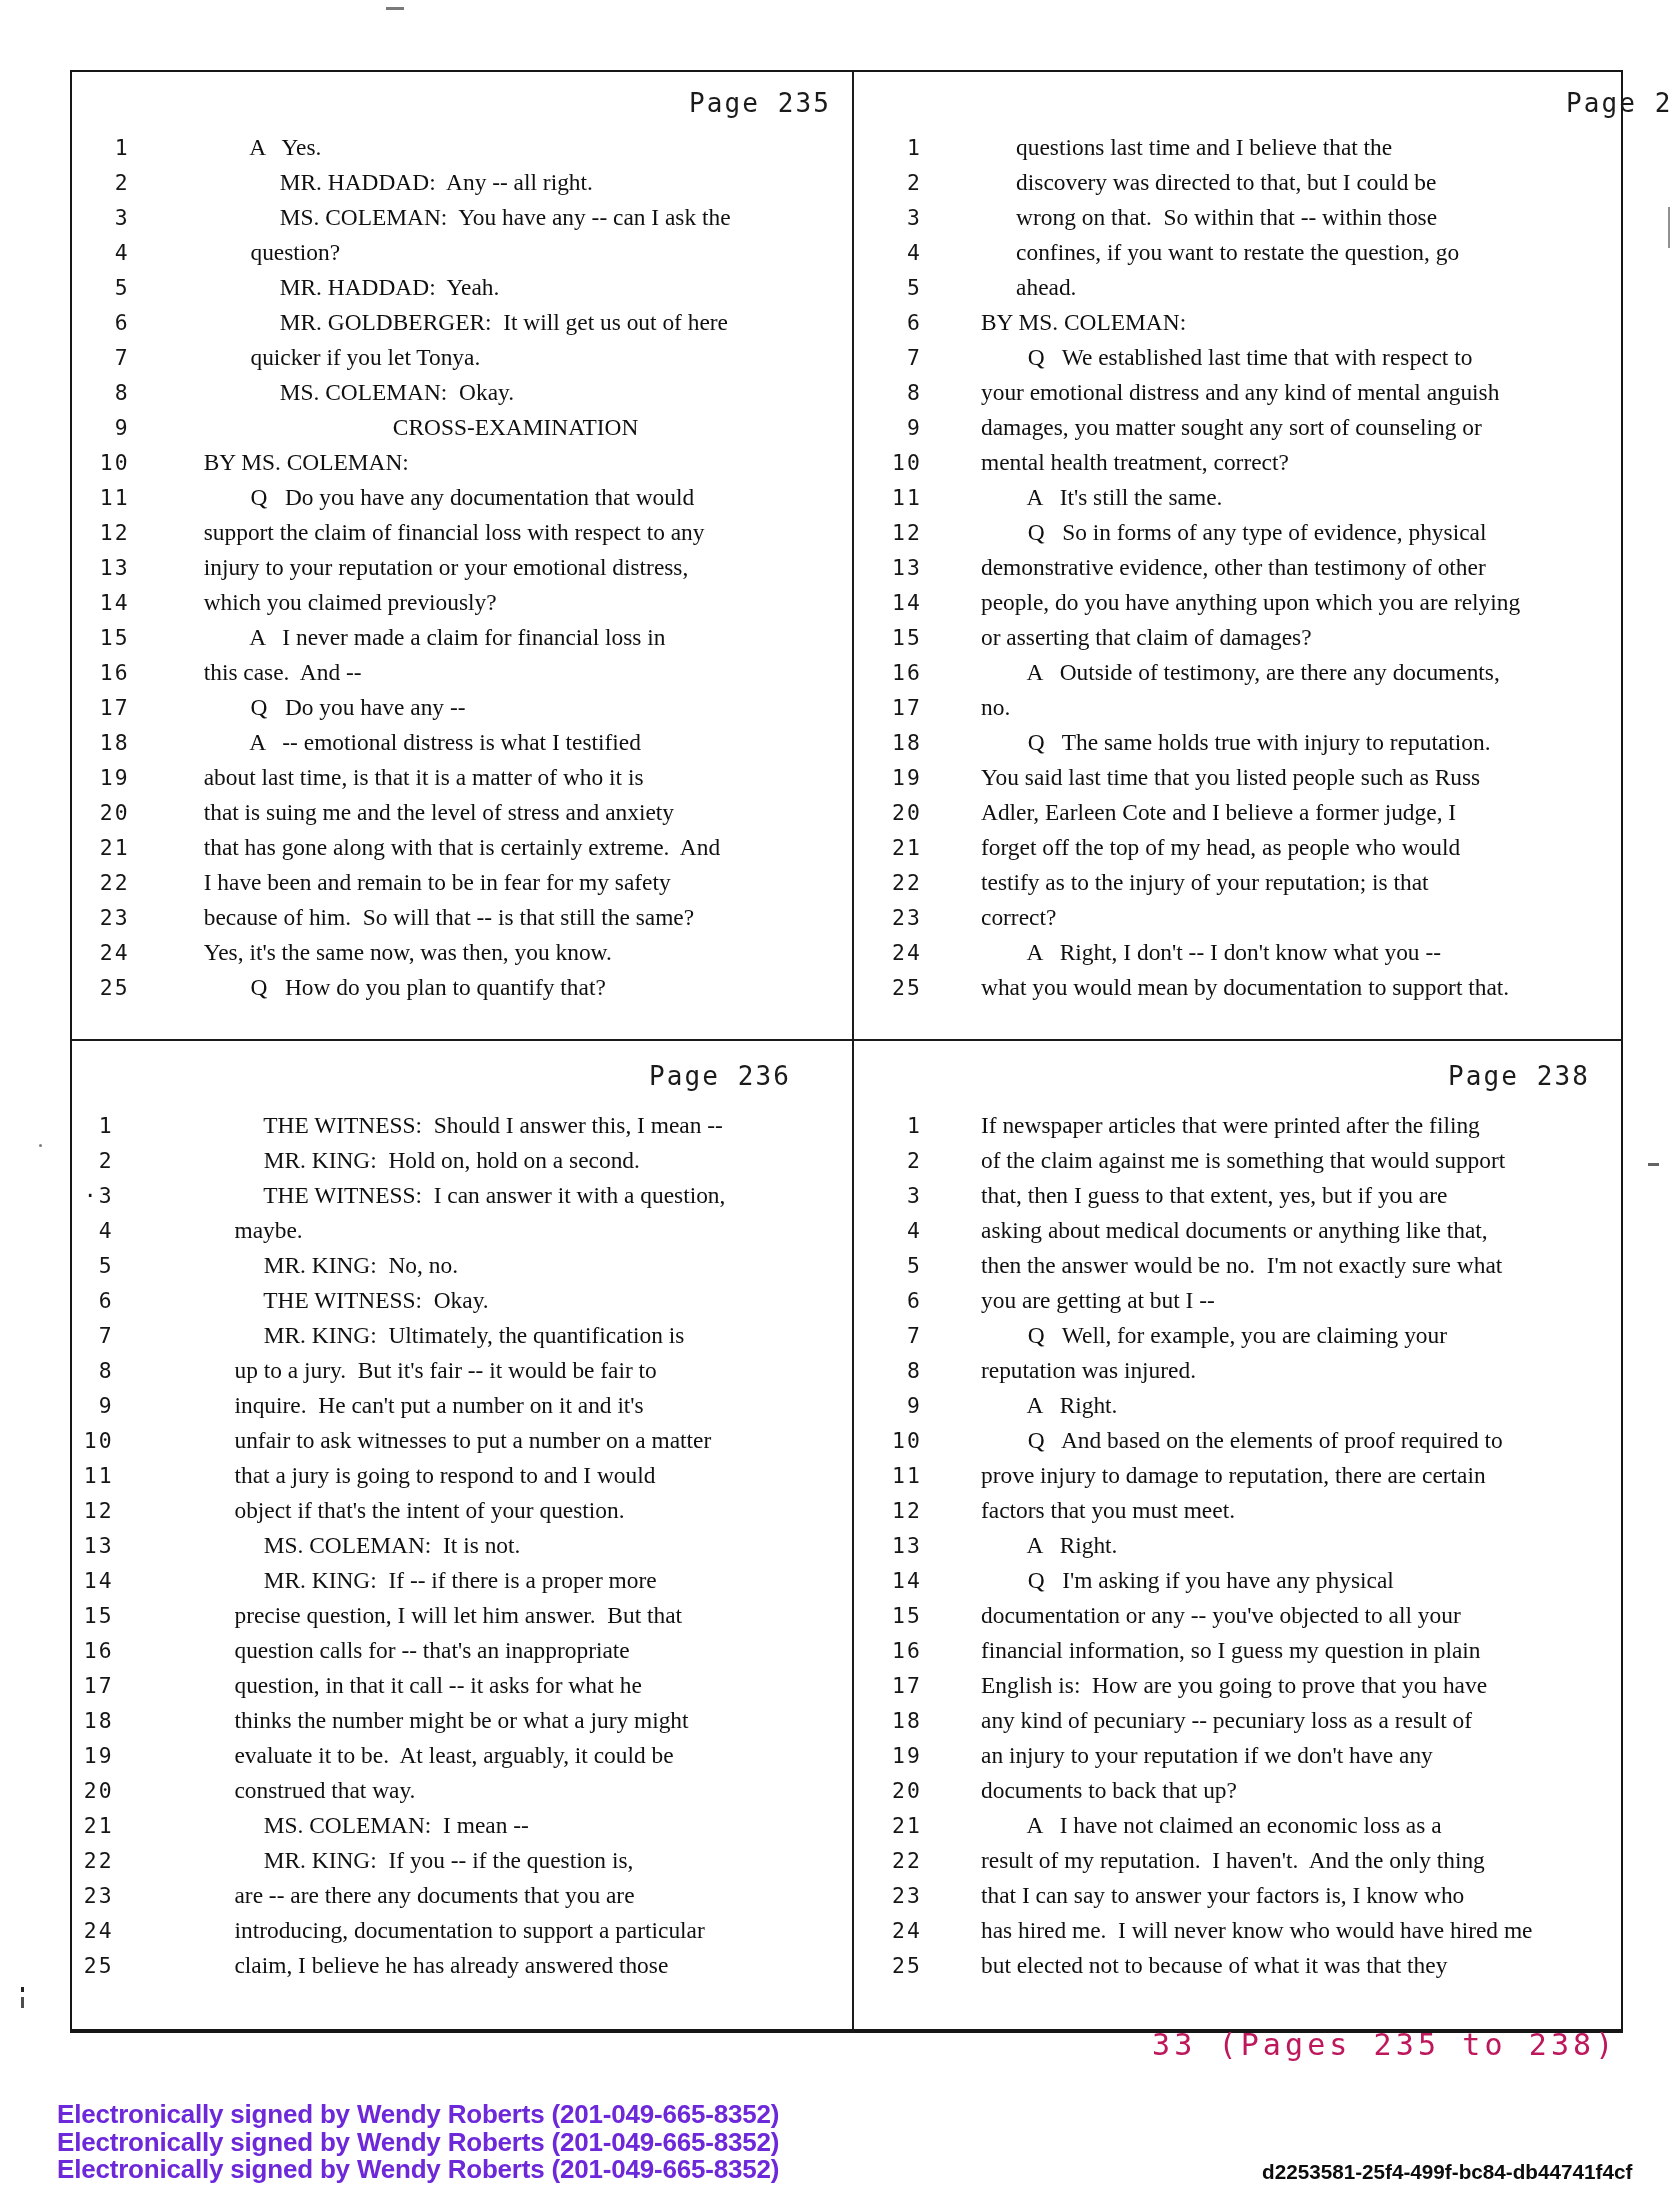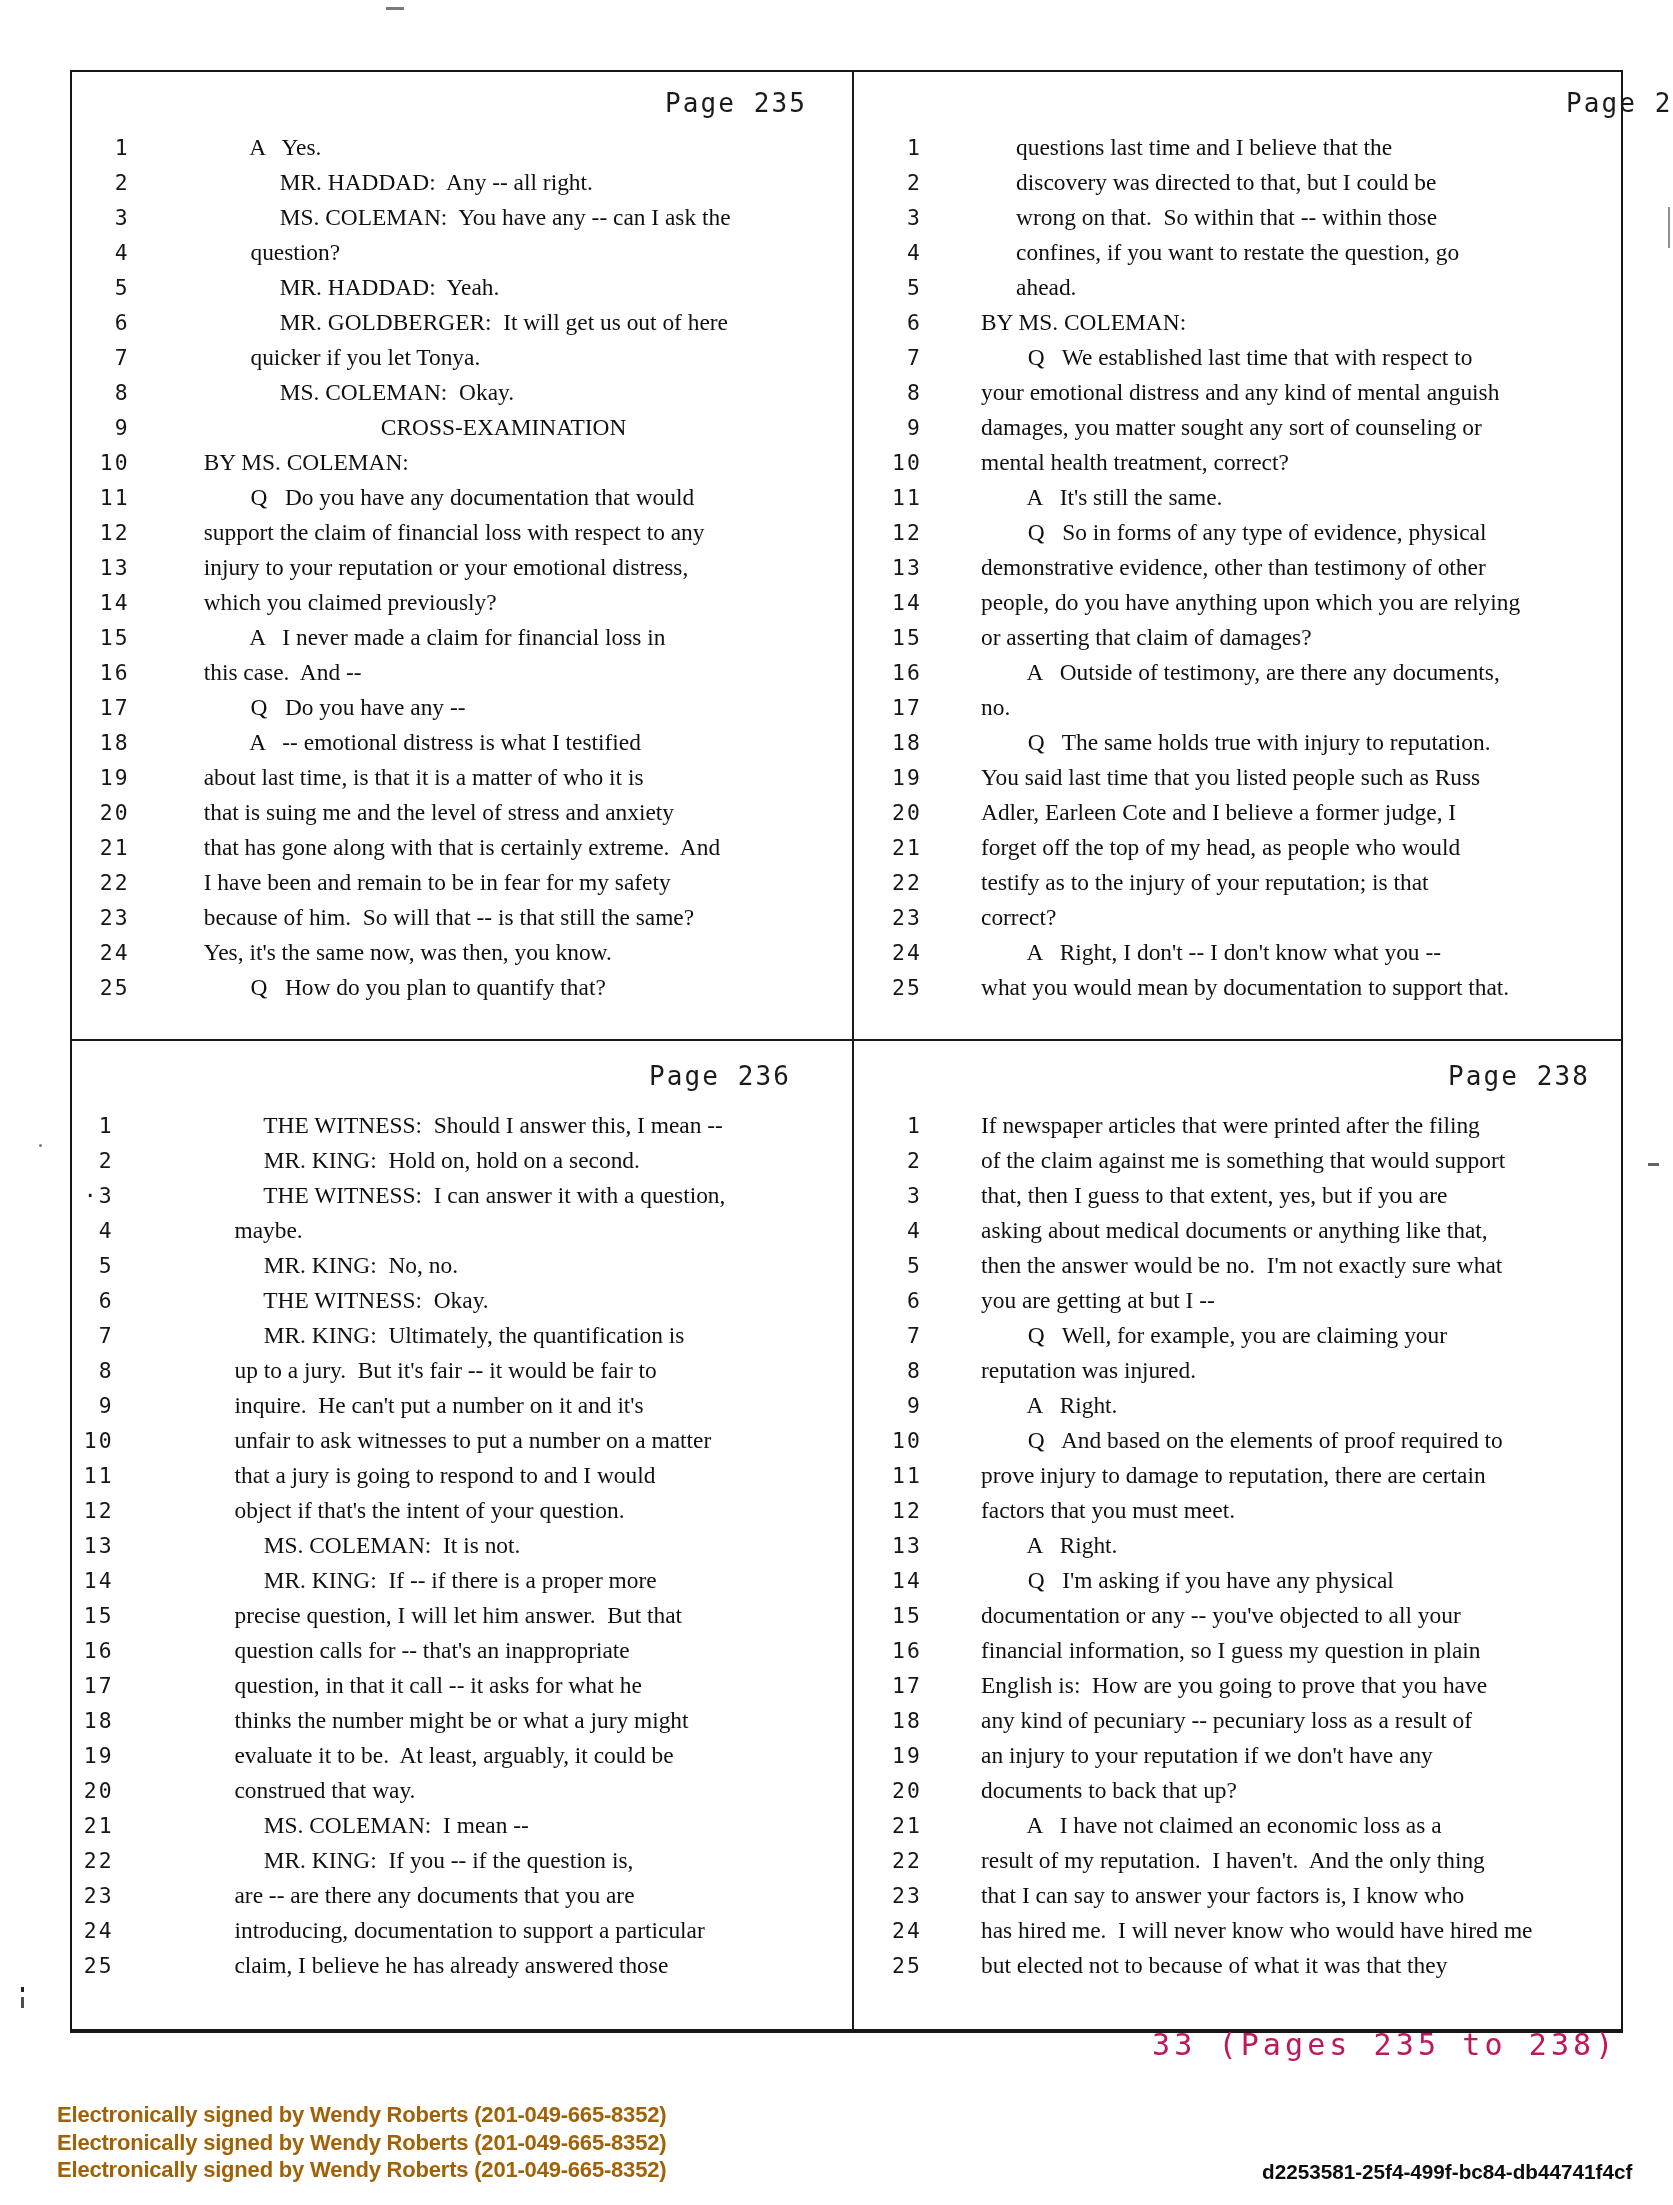--- a/index.html
+++ b/index.html
@@ -27,21 +27,21 @@
     width: 2.1px; height: 1962px;
     background: #1a1a1a;
   }
   .hdiv {
     position: absolute;
     left: 71px; top: 1039px;
     width: 1552px; height: 2.1px;
     background: #1a1a1a;
   }
   .q { position: absolute; }
-  #q235 { left: 71px;  top: 71px;  width: 779px; height: 965px; }
+  #q235 { left: 71px;  top: 71px;  width: 779px; height: 965px; padding-left: 24px; }
   #q237 { left: 854px; top: 71px;  width: 884px; height: 965px; }
   #q236 { left: 55px;  top: 1042px; width: 779px; height: 988px; }
   #q238 { left: 854px; top: 1042px; width: 766px; height: 988px; }
 
   .pg-header {
     position: absolute;
     top: 16.5px; right: 43px;
     font-family: "DejaVu Sans Mono", monospace;
     font-size: 26px;
     letter-spacing: 2.1px;
@@ -86,23 +86,23 @@
     font-size: 30px;
     letter-spacing: 4.1px;
     color: #be185d;
     white-space: pre;
   }
   .signatures {
     position: absolute;
     left: 57px; top: 2101px;
     font-family: "Liberation Sans", sans-serif;
     font-weight: bold;
-    font-size: 22px;
+    font-size: 26px;
     line-height: 27.6px;
-    color: #a16207;
+    color: #6d28d9;
     letter-spacing: -0.2px;
   }
   .doc-id {
     position: absolute;
     left: 1262px; top: 2160px;
     font-family: "Liberation Sans", sans-serif;
     font-weight: bold;
     font-size: 20.7px;
     color: #0c0c0c;
     white-space: nowrap;

